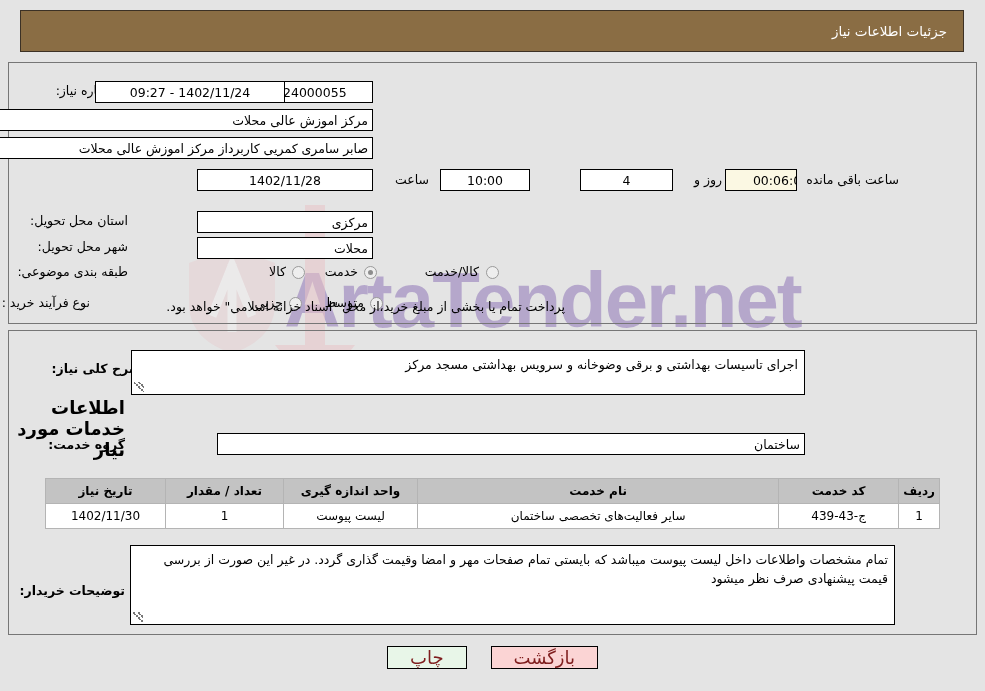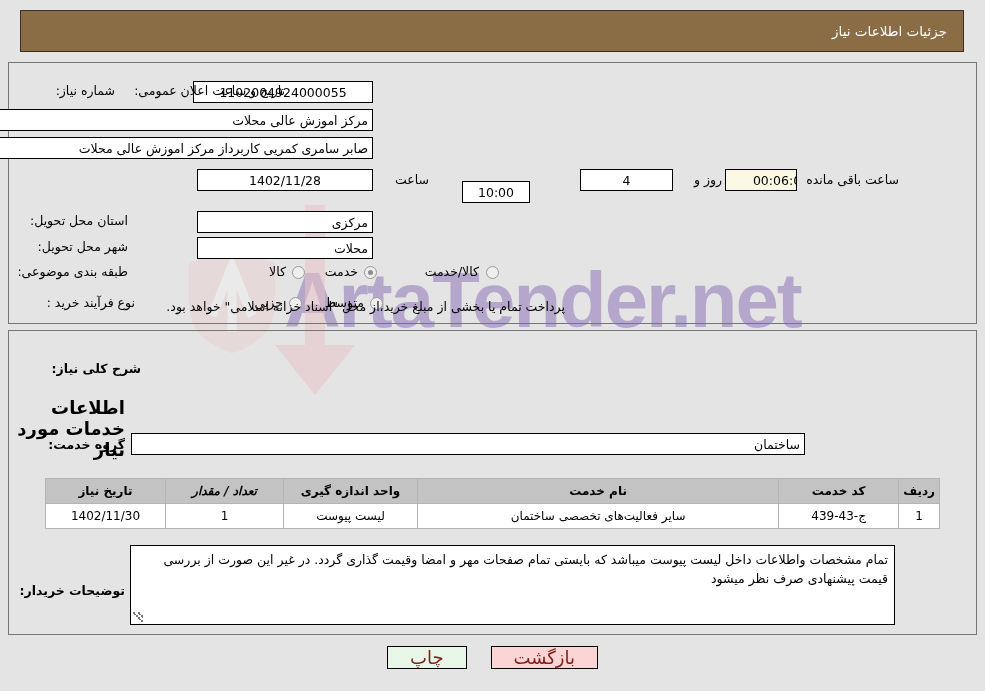--- a/index.html
+++ b/index.html
@@ -188,34 +188,35 @@
   <div class="panel" id="panel-bottom"></div>
 
   <div class="row" style="right:870px; top:83px; width:100px;">
     <div class="lbl">شماره نیاز:</div>
   </div>
   <div class="box ctr" style="position:absolute; right:612px; top:81px; width:180px; z-index:4;">1102004924000055</div>
 
   <div class="row" style="right:700px; top:83px;">
     <div class="lbl">تاریخ و ساعت اعلان عمومی:</div>
   </div>
+  <div class="box ctr" style="position:absolute; right:700px; top:81px; width:190px; z-index:4;">1402/11/24 - 09:27</div>
 
   <div class="row" style="right:865px; top:111px;">
     <div class="lbl">نام دستگاه خریدار:</div>
   </div>
   <div class="box" style="position:absolute; right:612px; top:109px; width:606px; z-index:4;">مرکز اموزش عالی محلات</div>
 
   <div class="row" style="right:855px; top:139px;">
     <div class="lbl">ایجاد کننده درخواست:</div>
   </div>
   <div class="box" style="position:absolute; right:612px; top:137px; width:530px; z-index:4;">صابر  سامری کمریی کاربرداز مرکز اموزش عالی محلات</div>
 
   <div class="box ctr" style="position:absolute; right:612px; top:169px; width:176px; z-index:4;">1402/11/28</div>
   <div class="lbl" style="position:absolute; right:556px; top:172px; z-index:4;">ساعت</div>
-  <div class="box ctr" style="position:absolute; right:455px; top:169px; width:68px; z-index:4;margin-top:12px;">10:00</div>
+  <div class="box ctr" style="position:absolute; right:455px; top:169px; width:90px; z-index:4;">10:00</div>
   <div class="box ctr" style="position:absolute; right:312px; top:169px; width:93px; z-index:4;">4</div>
   <div class="lbl" style="position:absolute; right:263px; top:172px; z-index:4;">روز و</div>
   <div class="box ctr cream" style="position:absolute; right:188px; top:169px; width:72px; z-index:4;">00:06:01</div>
   <div class="lbl" style="position:absolute; right:86px; top:172px; z-index:4;">ساعت باقی مانده</div>
 
   <div class="row" style="right:857px; top:213px;">
     <div class="lbl">استان محل تحویل:</div>
   </div>
   <div class="box" style="position:absolute; right:612px; top:211px; width:176px; z-index:4;">مرکزی</div>
 
@@ -233,49 +234,50 @@
   </div>
   <div class="radio-group" style="position:absolute; right:608px; top:264px; z-index:4;">
     <span class="radio on"></span>
     <span class="rl">خدمت</span>
   </div>
   <div class="radio-group" style="position:absolute; right:486px; top:264px; z-index:4;gap:7px;">
     <span class="radio"></span>
     <span class="rl">کالا/خدمت</span>
   </div>
 
-  <div class="row" style="right:850px; top:295px;">
+  <div class="row" style="right:895px; top:295px;">
     <div class="lbl">نوع فرآیند خرید :</div>
   </div>
   <div class="radio-group" style="position:absolute; right:683px; top:295px; z-index:4;">
     <span class="radio"></span>
     <span class="rl">جزیی</span>
   </div>
   <div class="radio-group" style="position:absolute; right:602px; top:295px; z-index:4;">
     <span class="radio"></span>
     <span class="rl">متوسط</span>
   </div>
   <div class="lbl" style="position:absolute; right:420px; top:299px; z-index:4;">پرداخت تمام یا بخشی از مبلغ خرید،از محل "اسناد خزانه اسلامی" خواهد بود.</div>
 
   <div class="lbl lbl-b" style="position:absolute; right:844px; top:361px; z-index:4;">شرح کلی نیاز:</div>
+  <div class="ta" style="position:absolute; right:180px; top:350px; width:674px; height:45px; z-index:4;">اجرای تاسیسات بهداشتی و برقی وضوخانه و سرویس بهداشتی مسجد مرکز</div>
 
   <div class="sect" style="right:860px; top:397px;">اطلاعات خدمات مورد نیاز</div>
 
   <div class="lbl lbl-b" style="position:absolute; right:860px; top:437px; z-index:4;">گروه خدمت:</div>
-  <div class="box" style="position:absolute; right:180px; top:433px; width:674px; z-index:4;">ساختمان</div>
+  <div class="box" style="position:absolute; right:180px; top:433px; width:588px; z-index:4;">ساختمان</div>
 
   <div class="tbl-wrap">
     <table>
       <thead>
         <tr>
           <th style="width:36px;">ردیف</th>
           <th style="width:120px;">کد خدمت</th>
           <th>نام خدمت</th>
           <th style="width:134px;">واحد اندازه گیری</th>
-          <th style="width:118px;font-style:italic;">تعداد / مقدار</th>
+          <th style="width:118px;">تعداد / مقدار</th>
           <th style="width:120px;">تاریخ نیاز</th>
         </tr>
       </thead>
       <tbody>
         <tr>
           <td>1</td>
           <td>ج-43-439</td>
           <td>سایر فعالیت‌های تخصصی ساختمان</td>
           <td>لیست پیوست</td>
           <td>1</td>

